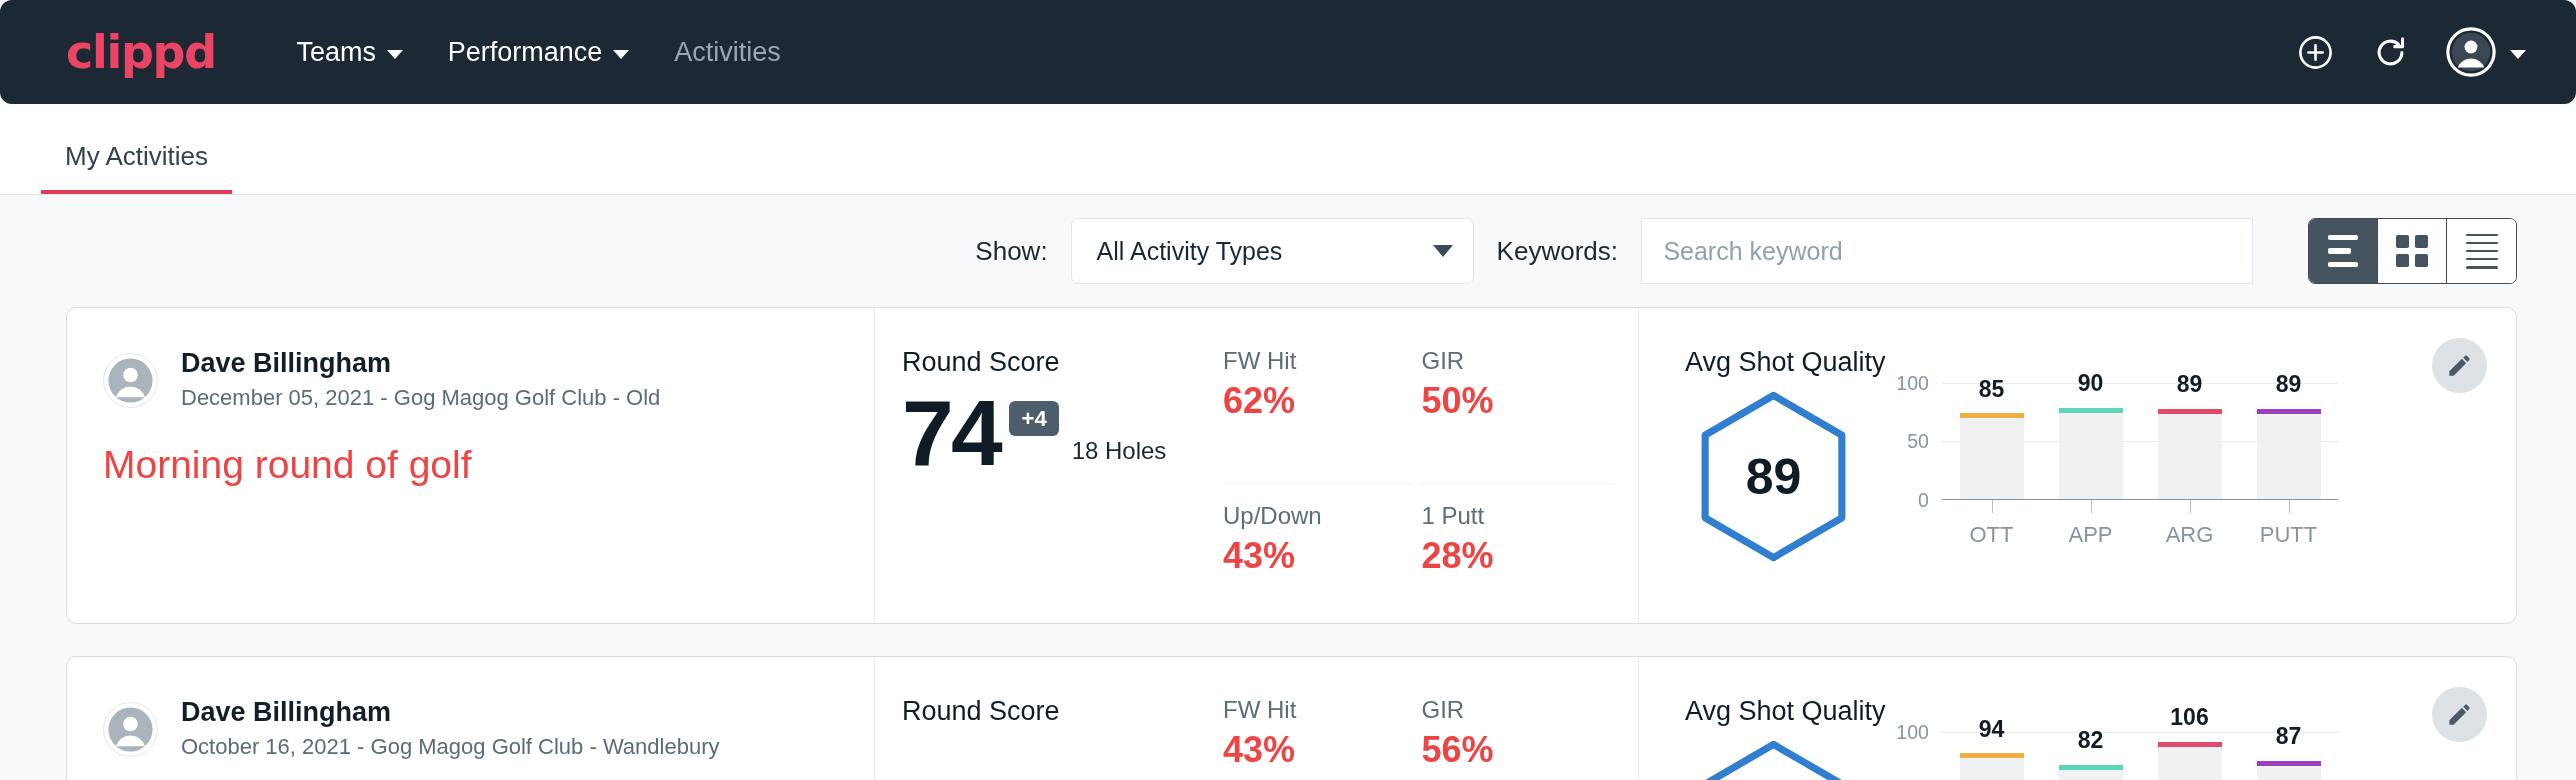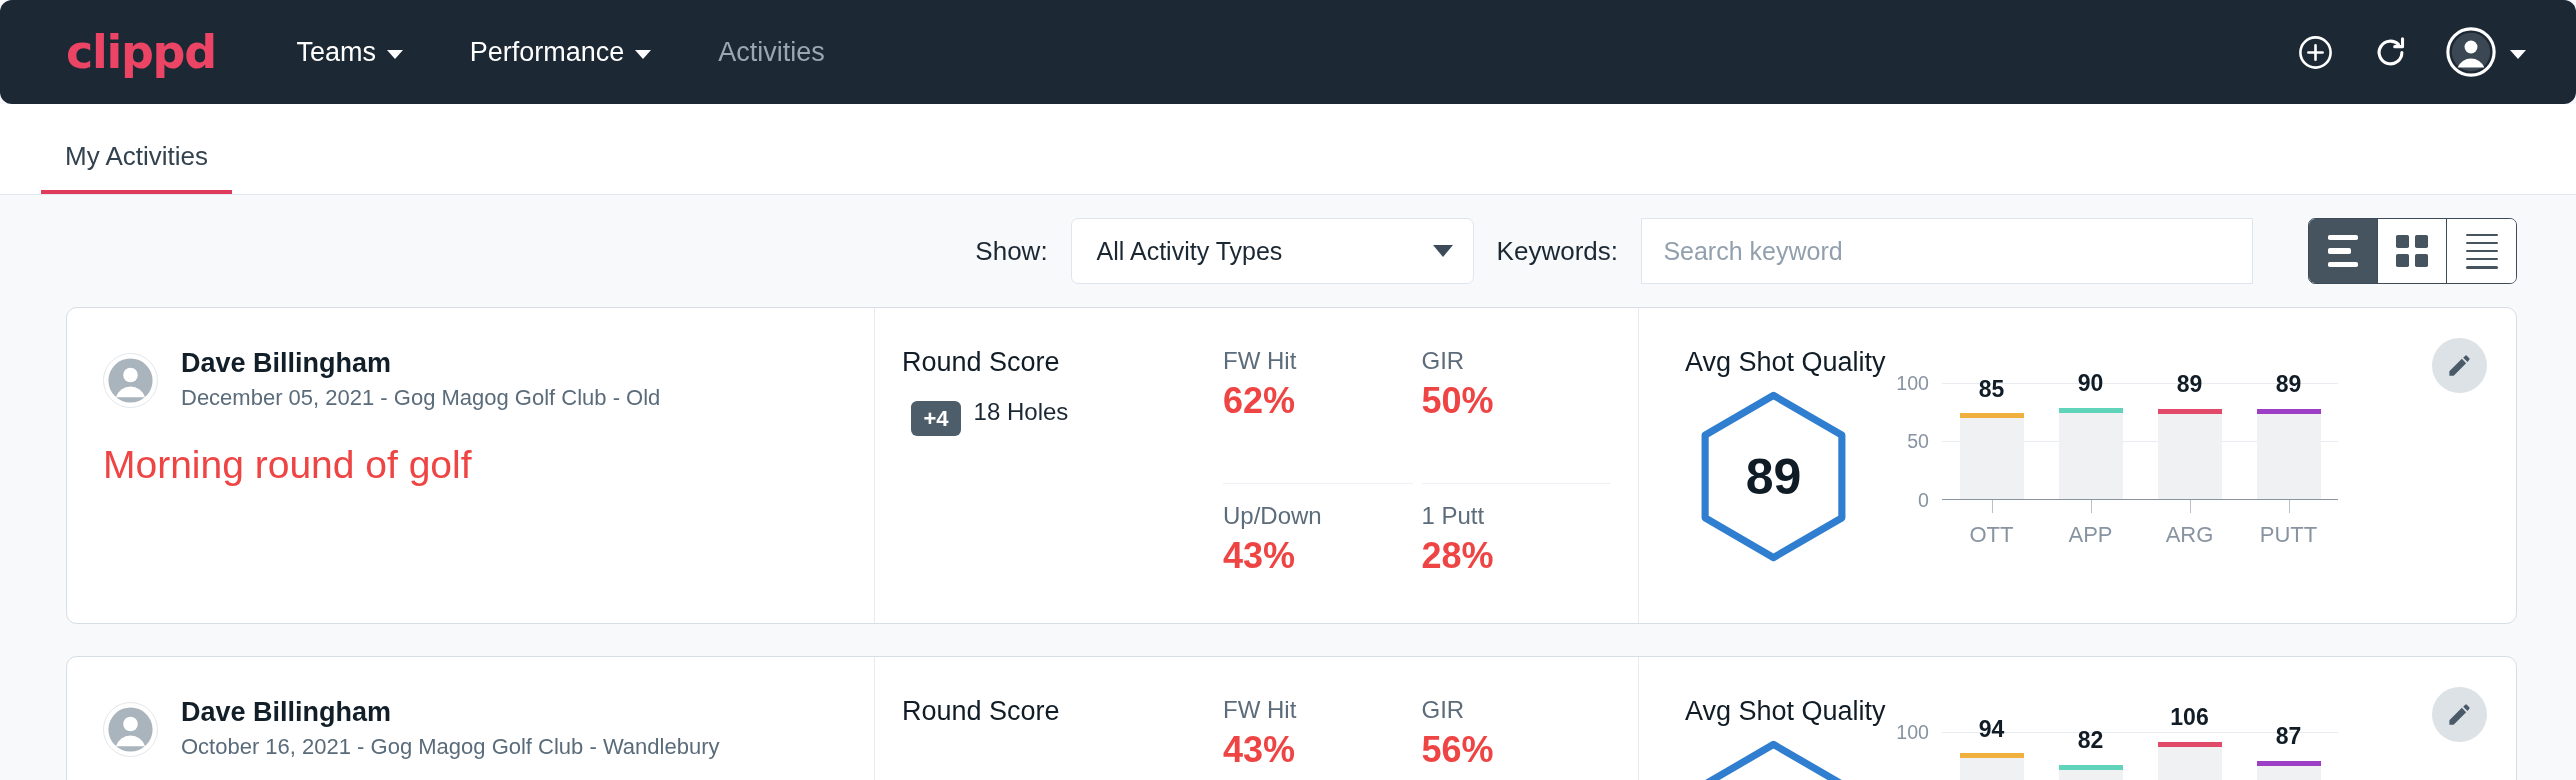--- a/index.html
+++ b/index.html
@@ -21,21 +21,21 @@
     border-radius: 12px;
   }
   .logo {
     font-size: 46px;
     font-weight: 700;
     color: #ec4464;
     letter-spacing: -1.3px;
     margin-right: 77px;
     font-family: "DejaVu Sans", sans-serif;
   }
-  .nav-items { display: flex; align-items: center; gap: 60px; }
+  .nav-items { display: flex; align-items: center; gap: 38px; }
   .nav-item {
     display: flex; align-items: center; gap: 10.7px;
     color: #ffffff;
     font-size: 27px;
     cursor: pointer;
     padding: 7.1px 3.6px;
   }
   .nav-item.muted { color: #9aa6b2; }
   .chev { display:inline-block; width:0; height:0; border-left:8px solid transparent;
           border-right:8px solid transparent; border-top:9px solid currentColor;
@@ -375,20 +375,21 @@
           <div class="person-name">Dave Billingham</div>
           <div class="person-sub">December 05, 2021 - Gog Magog Golf Club - Old</div>
         </div>
       </div>
       <div class="activity-title">Morning round of golf</div>
     </div>
 
     <div class="col-score">
       <div class="sec-label">Round Score</div>
       <div class="score-row">
+        <div class="score-num">74</div>
         <div class="score-badge">+4</div>
         <div class="score-holes">18 Holes</div>
       </div>
     </div>
 
     <div class="col-stats">
       <div class="stat bordered">
         <div class="stat-lab">FW Hit</div>
         <div class="stat-val">62%</div>
       </div>

